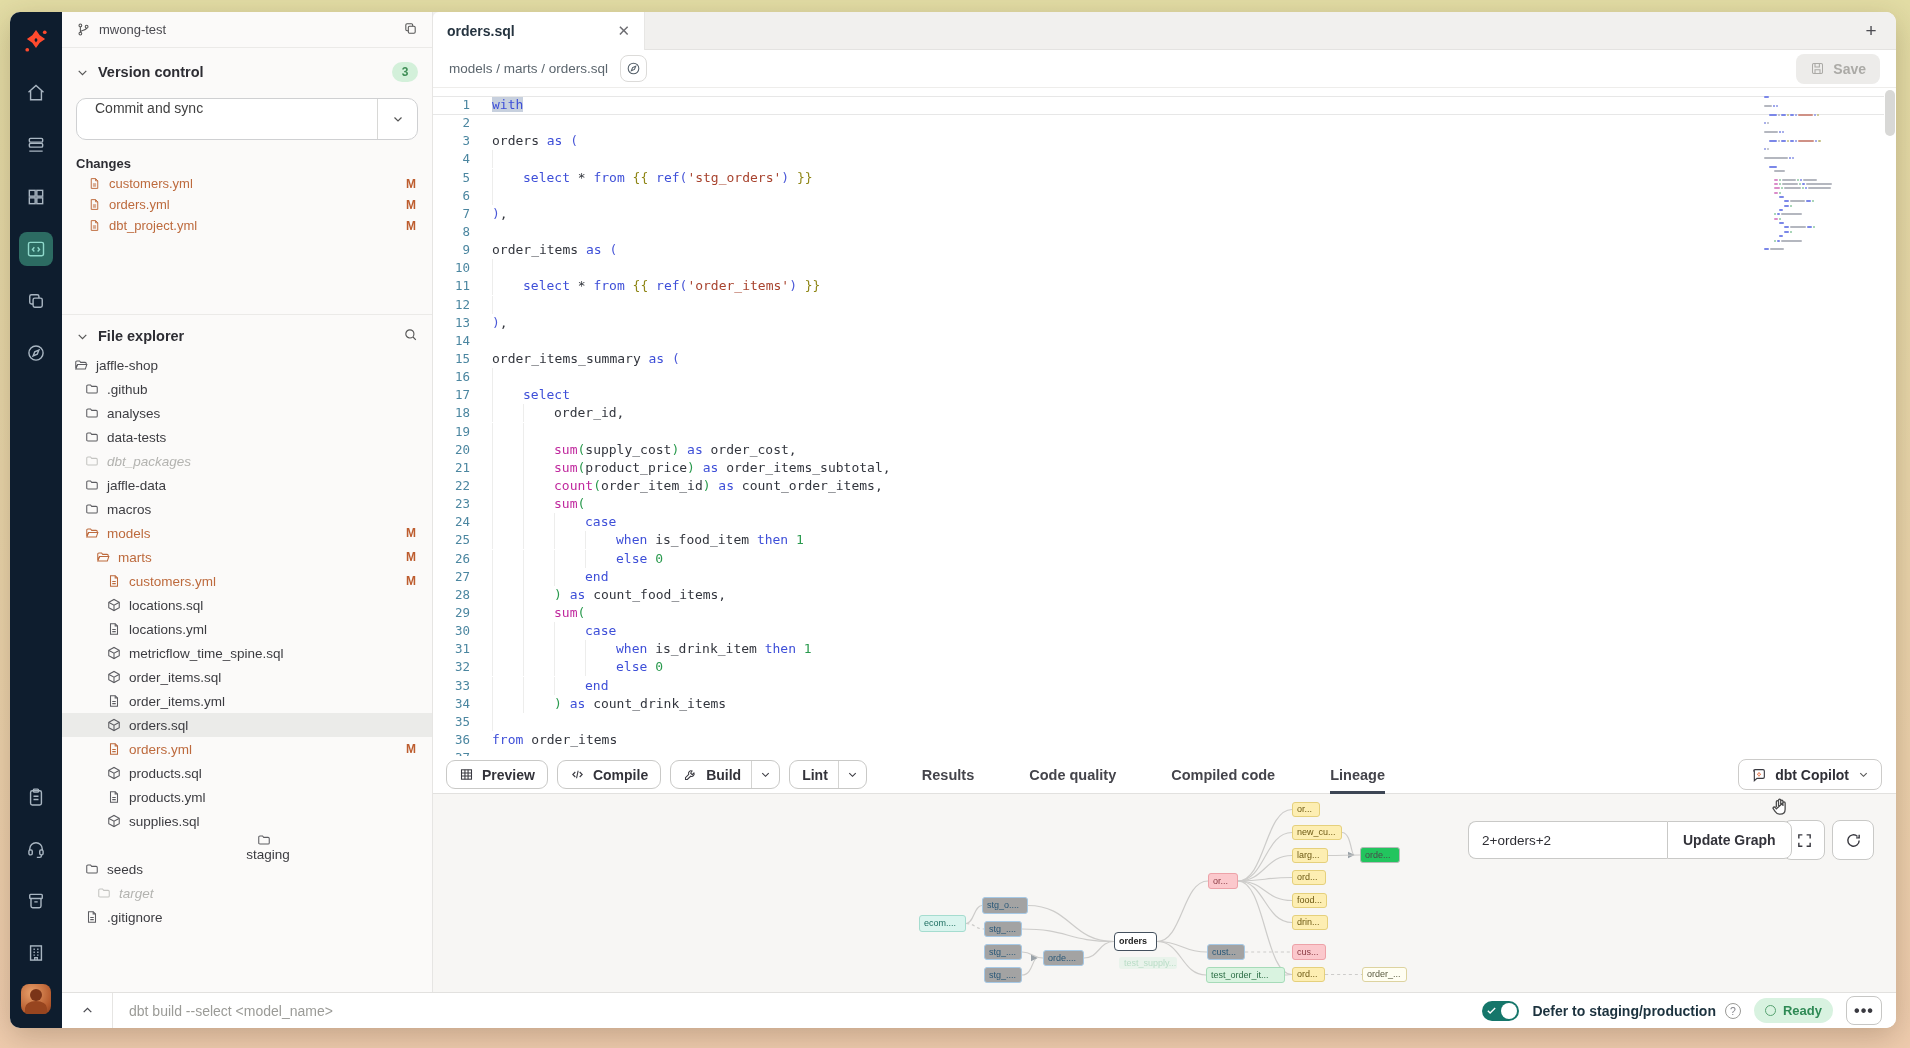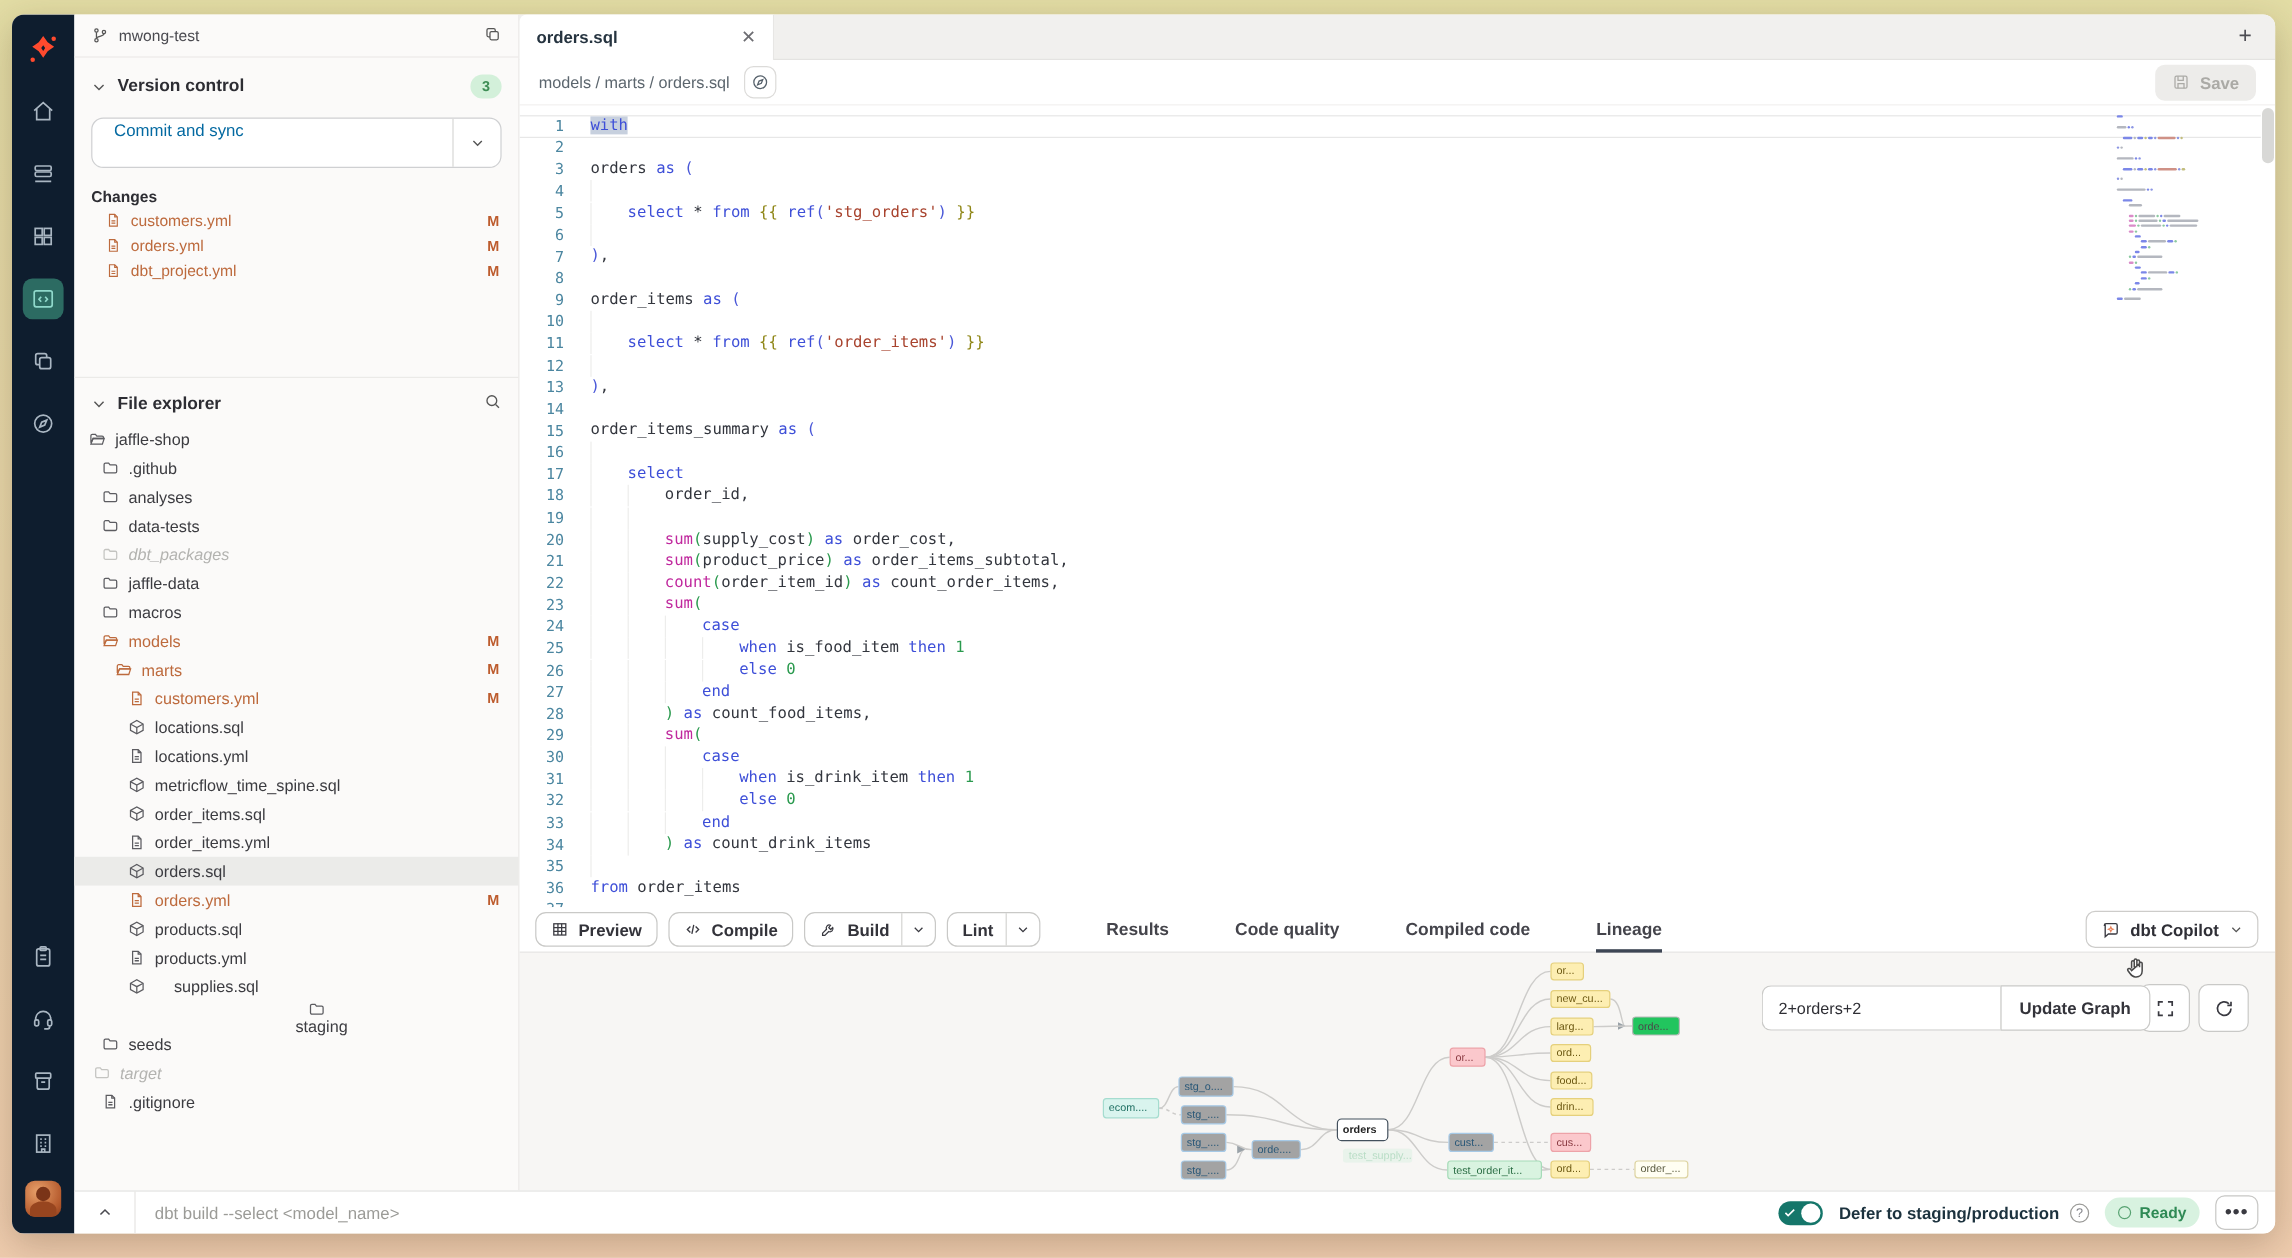--- a/index.html
+++ b/index.html
@@ -31,21 +31,21 @@
   .p-head { height:36px; display:flex; align-items:center; padding:0 14px; border-bottom:1px solid #ebeae8; color:#42424a; }
   .p-head svg { width:15px; height:15px; color:#555; }
   .p-head .nm { margin-left:8px; font-size:13px; color:#4a4a50; }
   .p-head .dup { margin-left:auto; color:#6b6b70; cursor:pointer; }
   .sec-h { display:flex; align-items:center; padding:14px 14px 6px; font-weight:700; font-size:14.5px; color:#2d2d33; }
   .sec-h svg { width:13px; height:13px; margin-right:9px; color:#555; }
   .badge3 { margin-left:auto; background:#d3f0da; color:#3e8d55; font-size:12px; font-weight:700;
     min-width:26px; height:20px; border-radius:10px; display:flex; align-items:center; justify-content:center; }
   .commit { margin:10px 14px 6px; height:42px; background:#fff; border:1px solid #cfd0d2; border-radius:10px;
     display:flex; align-items:stretch; cursor:pointer; }
-  .commit .cl { flex:1; display:flex; align-items:center; padding-left:18px; font-size:14px; color:#0369a1; }
+  .commit .cl { flex:1; display:flex; align-items:center; padding-left:18px; font-size:14px; color:#404040; }
   .commit .cd { width:40px; border-left:1px solid #d8d8d6; display:flex; align-items:center; justify-content:center; color:#555; }
   .commit .cd svg { width:12px; height:12px; }
   .chg-label { padding:10px 14px 2px; font-weight:700; font-size:13px; color:#2d2d33; }
   .chg-row { display:flex; align-items:center; height:21px; padding:0 16px 0 26px; color:#bd6a3d; cursor:pointer; }
   .chg-row svg { width:13px; height:13px; flex:none; color:#bd6a3d; }
   .chg-row .lbl { margin-left:8px; font-size:13px; }
   .chg-row .m { margin-left:auto; font-weight:700; font-size:12px; color:#bd5c2e; }
   .fe-wrap { margin-top:78px; border-top:1px solid #ebeae8; }
   .fe-h { display:flex; align-items:center; padding:12px 14px 8px; font-weight:700; font-size:14.5px; color:#2d2d33; }
   .fe-h svg { width:13px; height:13px; margin-right:9px; color:#555; }
@@ -438,40 +438,40 @@
             </svg>
             <span class="lbl">products.sql</span>
           </div>
           <div class="t-row" style="padding-left: 45px;">
             <svg viewBox="0 0 24 24" fill="none" stroke="currentColor" stroke-width="1.8">
               <path d="M6 3h8l4 4v14H6V3z"></path>
               <path d="M14 3v4h4M9 13h6M9 16.5h6"></path>
             </svg>
             <span class="lbl">products.yml</span>
           </div>
-          <div class="t-row" style="padding-left: 45px; gap: 16px;">
+          <div class="t-row" style="padding-left: 45px;">
             <svg viewBox="0 0 24 24" fill="none" stroke="currentColor" stroke-width="1.8">
               <path d="M21 16.5v-9L12 2.5l-9 5v9l9 5 9-5z"></path>
               <path d="M3.4 7.8L12 12.4l8.6-4.6M12 21.5v-9"></path>
             </svg>
             <span class="lbl">supplies.sql</span>
           </div>
           <div class="t-row" style="padding-left: 34px; flex-direction: column;">
             <svg viewBox="0 0 24 24" fill="none" stroke="currentColor" stroke-width="1.8">
               <path d="M3 7a2 2 0 0 1 2-2h4.5l2 2.5H19a2 2 0 0 1 2 2V17a2 2 0 0 1-2 2H5a2 2 0 0 1-2-2V7z"></path>
             </svg>
             <span class="lbl">staging</span>
           </div>
           <div class="t-row" style="padding-left: 23px;">
             <svg viewBox="0 0 24 24" fill="none" stroke="currentColor" stroke-width="1.8">
               <path d="M3 7a2 2 0 0 1 2-2h4.5l2 2.5H19a2 2 0 0 1 2 2V17a2 2 0 0 1-2 2H5a2 2 0 0 1-2-2V7z"></path>
             </svg>
             <span class="lbl">seeds</span>
           </div>
-          <div class="t-row ghost" style="padding-left: 16px;">
+          <div class="t-row ghost" style="padding-left: 35px;">
             <svg viewBox="0 0 24 24" fill="none" stroke="currentColor" stroke-width="1.8">
               <path d="M3 7a2 2 0 0 1 2-2h4.5l2 2.5H19a2 2 0 0 1 2 2V17a2 2 0 0 1-2 2H5a2 2 0 0 1-2-2V7z"></path>
             </svg>
             <span class="lbl">target</span>
           </div>
           <div class="t-row" style="padding-left: 23px;">
             <svg viewBox="0 0 24 24" fill="none" stroke="currentColor" stroke-width="1.8">
               <path d="M6 3h8l4 4v14H6V3z"></path>
               <path d="M14 3v4h4M9 13h6M9 16.5h6"></path>
             </svg>

